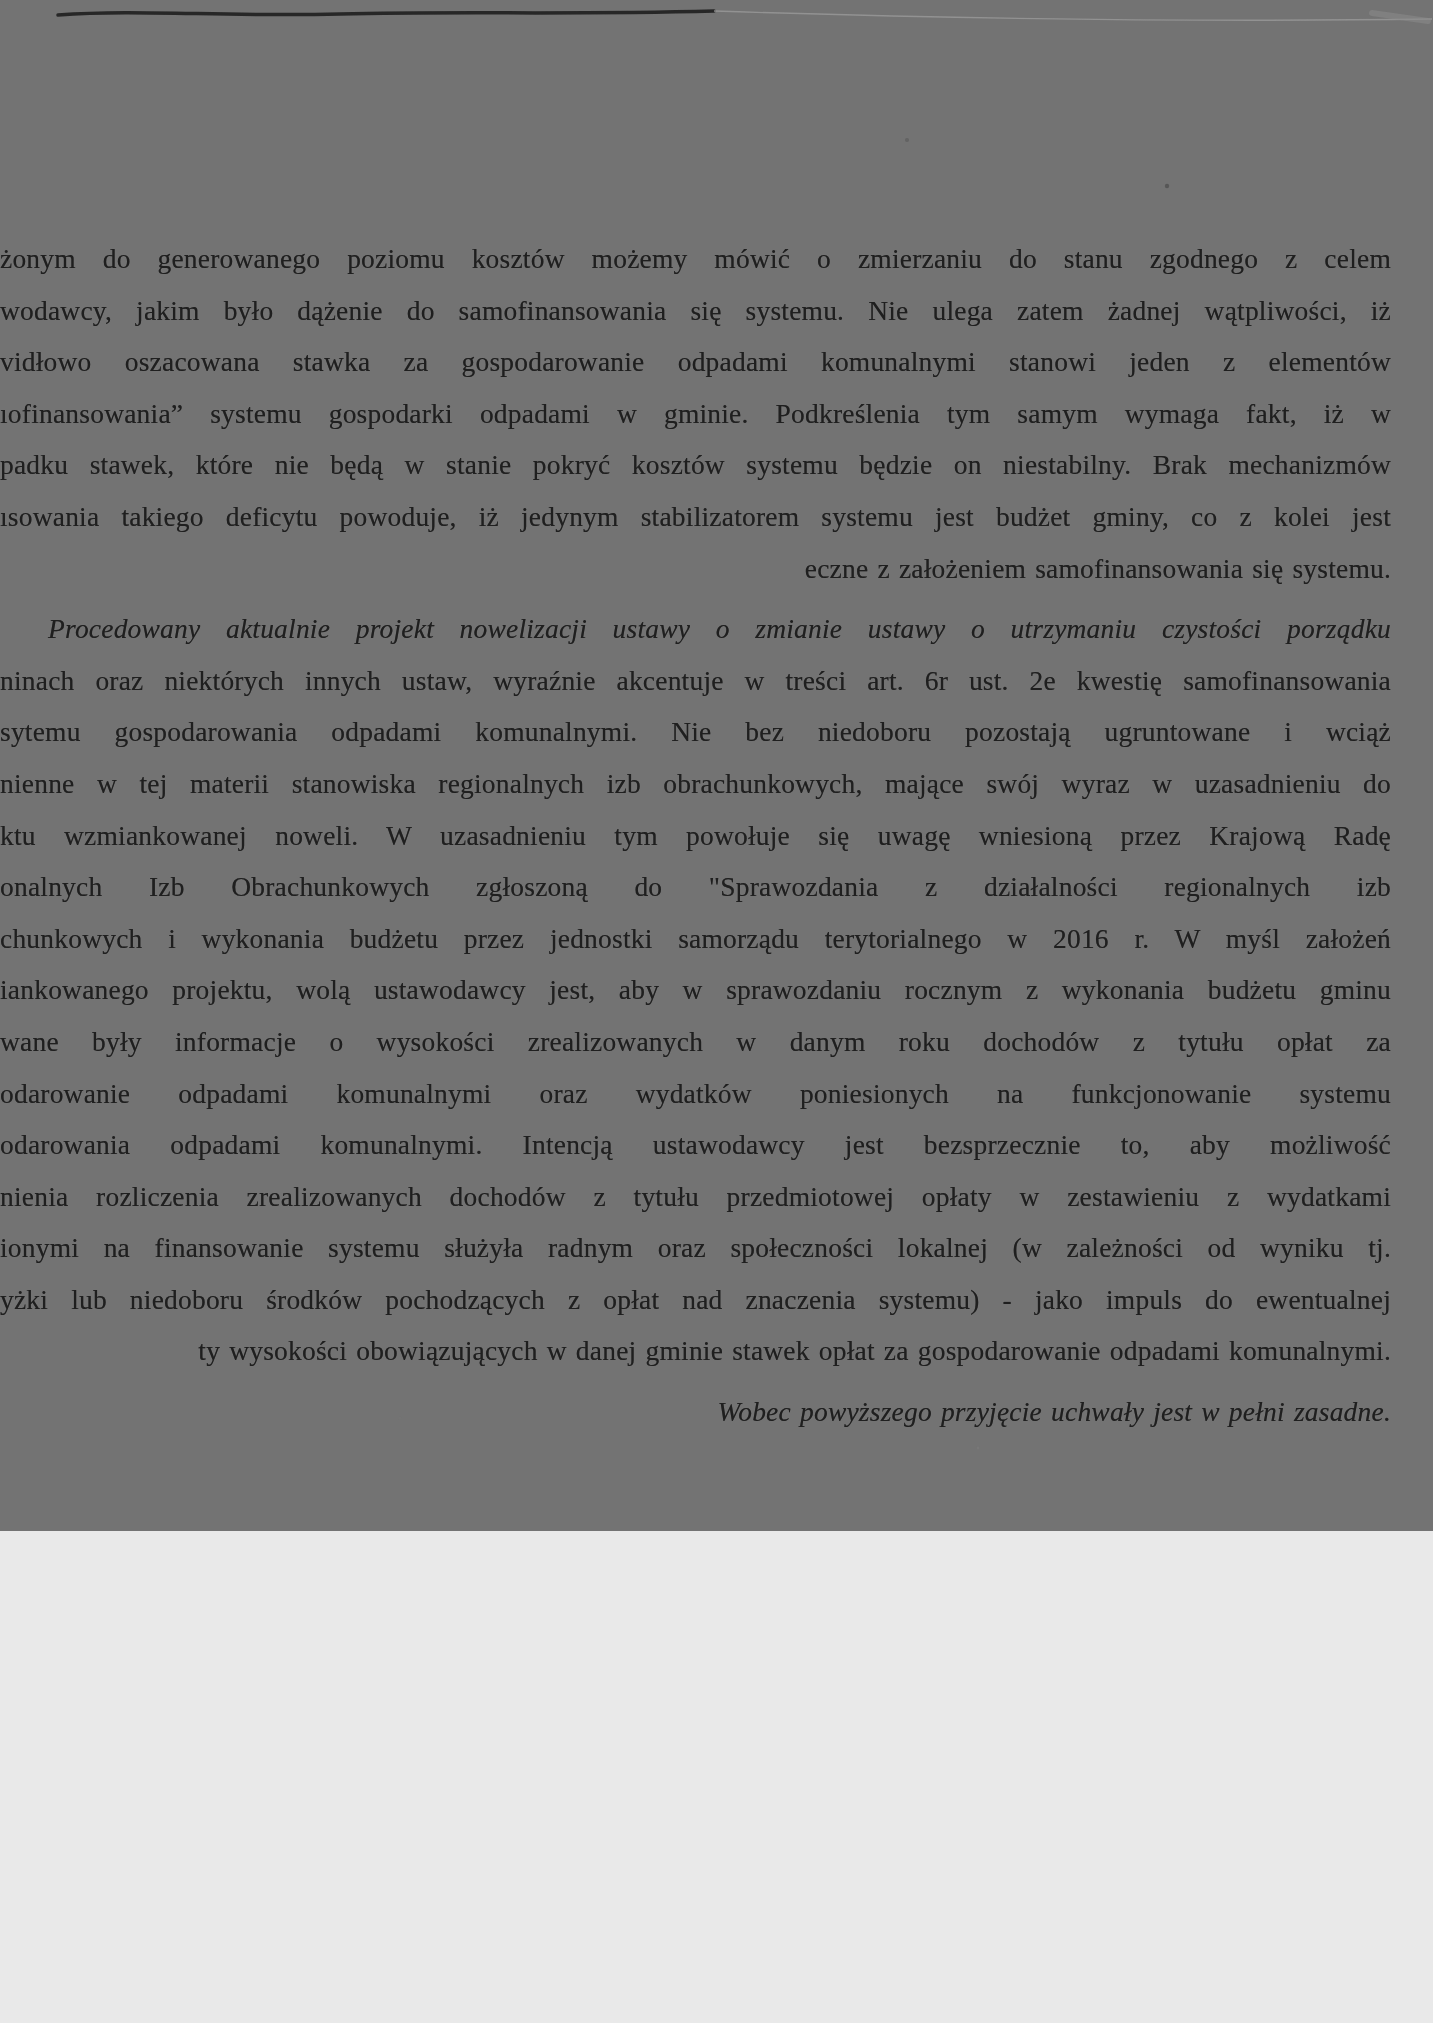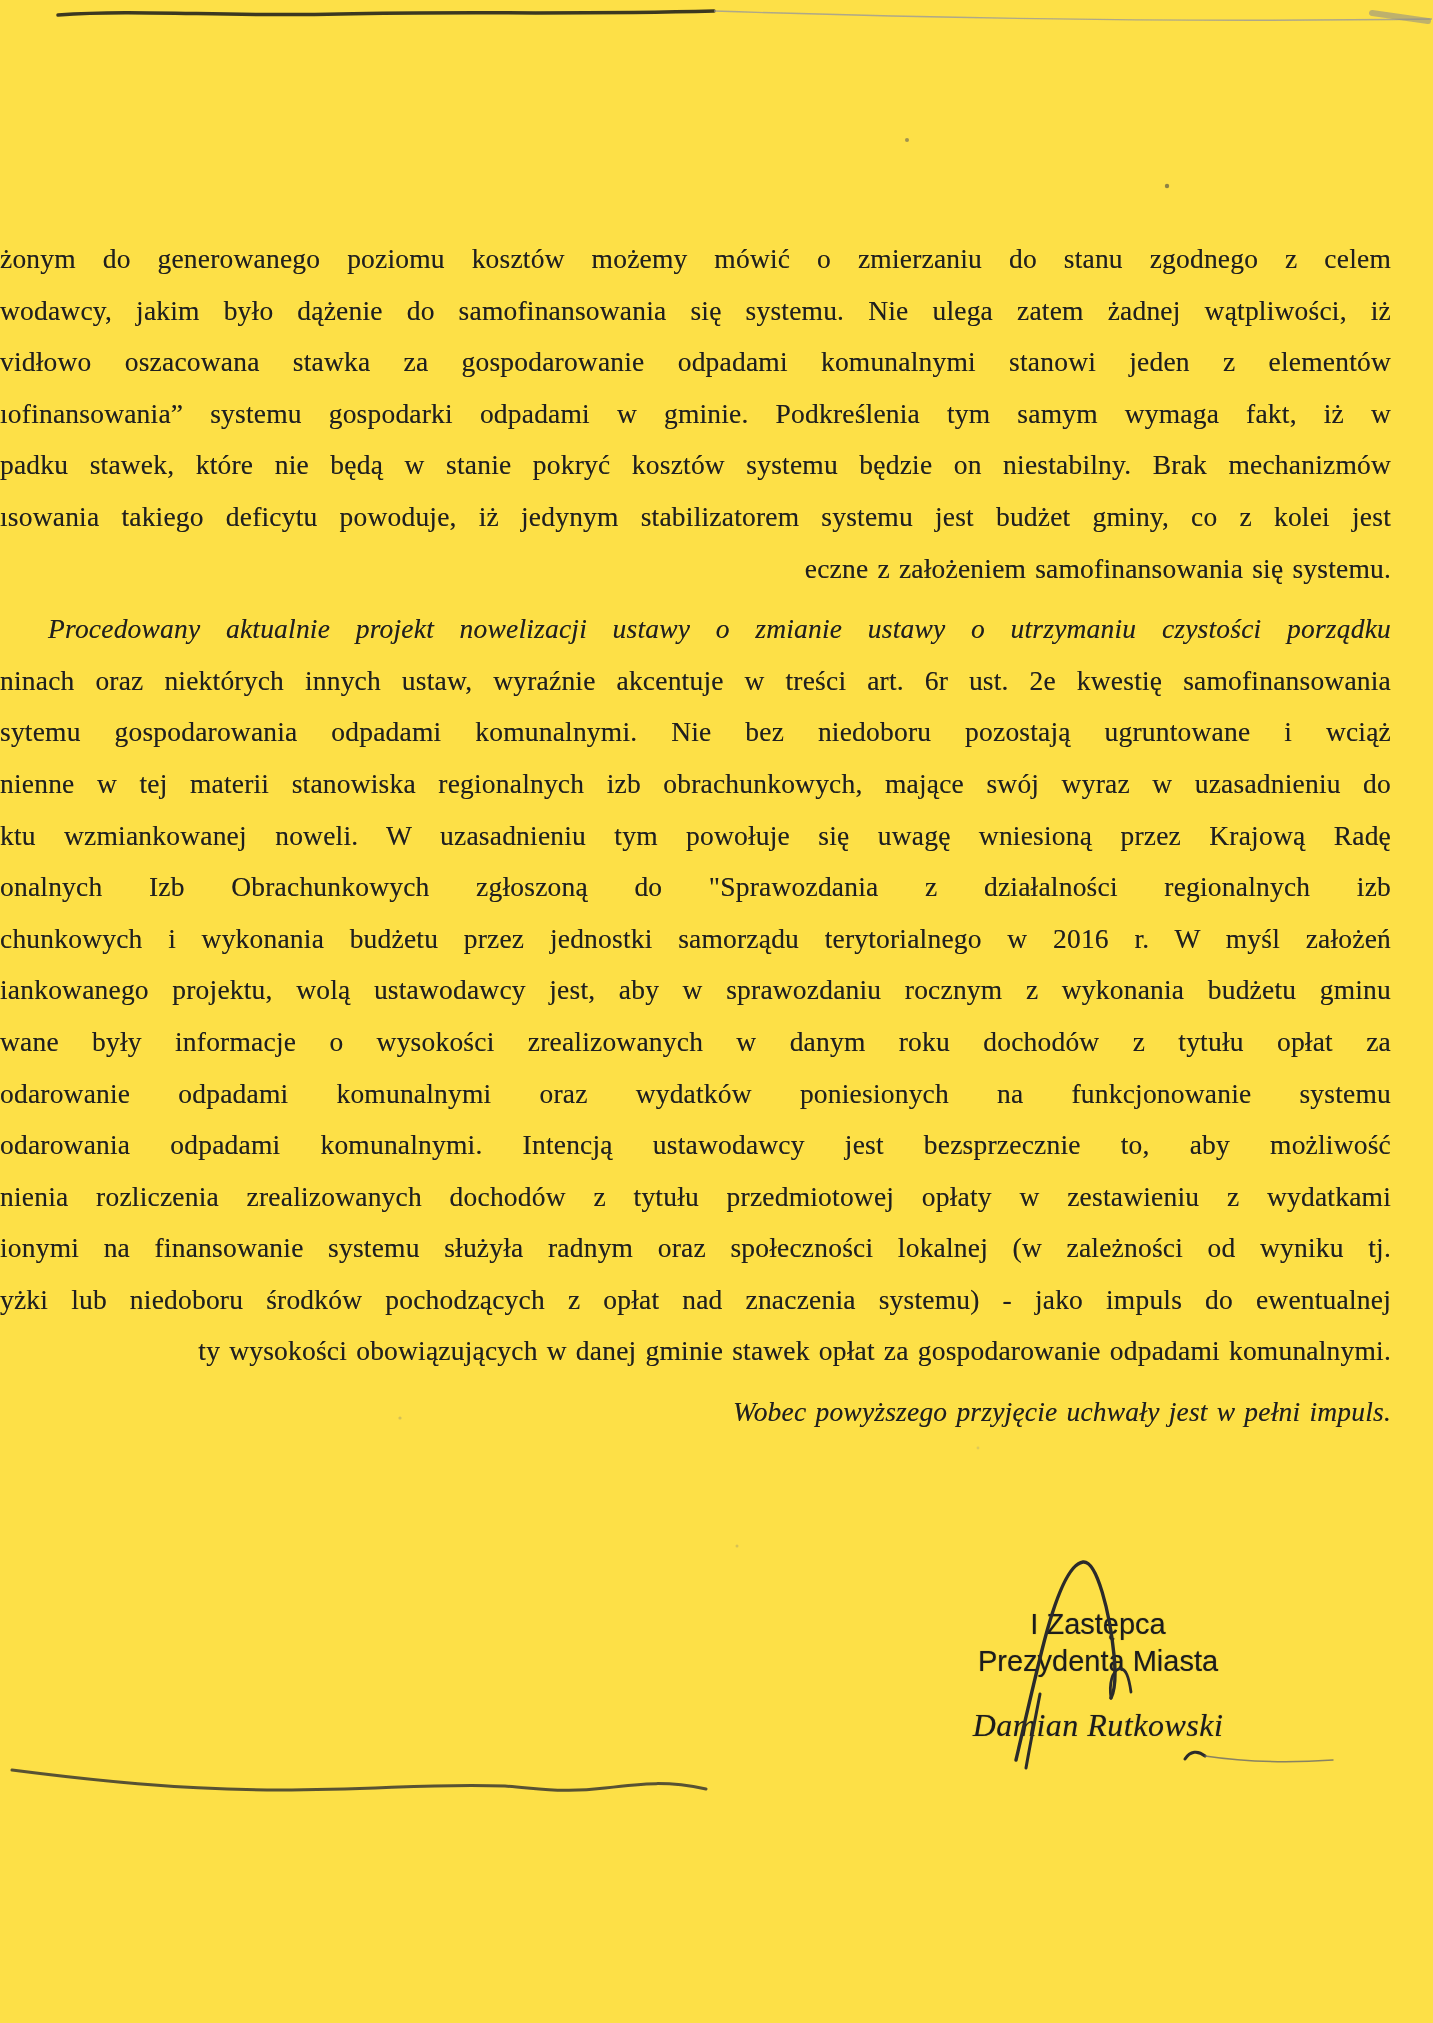--- a/index.html
+++ b/index.html
@@ -1,19 +1,19 @@
 <!DOCTYPE html>
 <html><head>
 <meta charset="utf-8">
 <style>
   html,body{margin:0;padding:0;background:#e9e9e9;}
   .page{
     position:relative;
-    width:1433px;height:2023px;
-    background:#fde047;
+    width:1433px;height:1531px;
+    background:#737373;
     overflow:hidden;
     font-family:"Liberation Serif","DejaVu Serif",serif;
   }
   .artifacts, .sigstrokes{
     position:absolute;left:0;top:0;width:1433px;height:2023px;
     pointer-events:none;
   }
   .textblock{
     position:absolute;
     left:0;top:233px;width:1391px;
@@ -82,21 +82,21 @@
       <div class="line just">onalnych Izb Obrachunkowych zgłoszoną do "Sprawozdania z działalności regionalnych izb</div>
       <div class="line just">chunkowych i wykonania budżetu przez jednostki samorządu terytorialnego w 2016 r. W myśl założeń</div>
       <div class="line just">iankowanego projektu, wolą ustawodawcy jest, aby w sprawozdaniu rocznym z wykonania budżetu gminu</div>
       <div class="line just">wane były informacje o wysokości zrealizowanych w danym roku dochodów z tytułu opłat za</div>
       <div class="line just">odarowanie odpadami komunalnymi oraz wydatków poniesionych na funkcjonowanie systemu</div>
       <div class="line just">odarowania odpadami komunalnymi. Intencją ustawodawcy jest bezsprzecznie to, aby możliwość</div>
       <div class="line just">nienia rozliczenia zrealizowanych dochodów z tytułu przedmiotowej opłaty w zestawieniu z wydatkami</div>
       <div class="line just">ionymi na finansowanie systemu służyła radnym oraz społeczności lokalnej (w zależności od wyniku tj.</div>
       <div class="line just">yżki lub niedoboru środków pochodzących z opłat nad znaczenia systemu) - jako impuls do ewentualnej</div>
       <div class="line">ty wysokości obowiązujących w danej gminie stawek opłat za gospodarowanie odpadami komunalnymi.</div>
-      <div class="line ind pstart">Wobec powyższego przyjęcie uchwały jest w pełni impuls.</div>
+      <div class="line ind pstart">Wobec powyższego przyjęcie uchwały jest w pełni zasadne.</div>
     </div>
 
   <div class="sig">
     <div class="sig-title">I Zastępca</div>
     <div class="sig-title">Prezydenta Miasta</div>
     <div class="sig-name">Damian Rutkowski</div>
   </div>
 
   <svg class="sigstrokes" viewBox="0 0 1433 2023">
     <path d="M 1016 1760 C 1024 1726, 1032 1690, 1042 1650 C 1054 1602, 1068 1564, 1083 1562 C 1097 1560, 1110 1614, 1114 1655 C 1116 1675, 1115 1690, 1111 1698" fill="none" stroke="#2b2b2b" stroke-width="3.4" stroke-linecap="round"></path>

